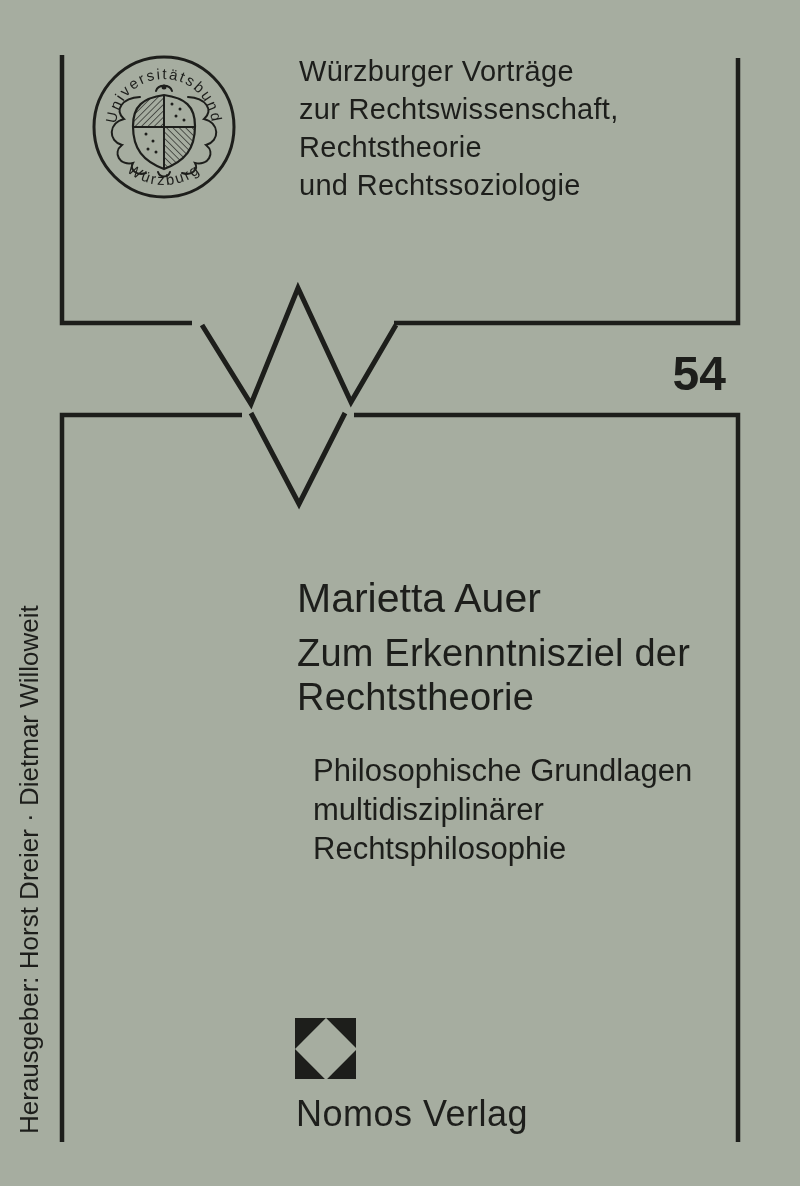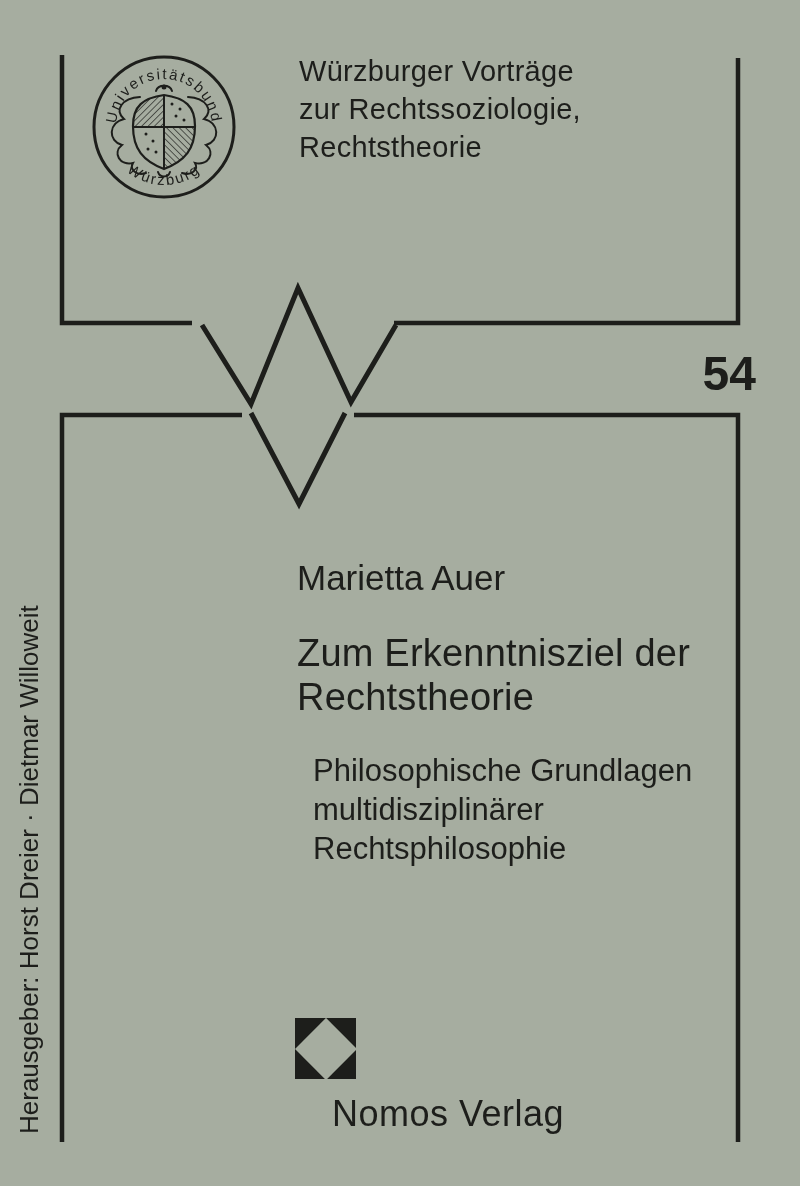--- a/index.html
+++ b/index.html
@@ -21,28 +21,28 @@
     color:var(--ink-color);
   }
   .txt{position:absolute;white-space:nowrap;}
   .series-title{
     left:299px;top:52px;
     font-size:29px;line-height:38px;
     letter-spacing:0.3px;
     font-weight:400;
   }
   .volume{
-    right:44px;top:350px;
+    right:74px;top:350px;
     font-size:48px;line-height:48px;
     font-weight:700;
     text-align:center;
   }
   .author{
-    left:297px;top:558px;
-    font-size:35px;line-height:40px;
+    left:297px;top:578px;
+    font-size:41px;line-height:40px;
   }
   .book-title{
     left:297px;top:631px;
     font-size:38px;line-height:44px;
     font-weight:400;
     letter-spacing:0.2px;
   }
   .subtitle{
     left:313px;top:751px;
     font-size:31px;line-height:39px;
@@ -50,21 +50,20 @@
   .editors{
     left:13px;top:1134px;
     transform:rotate(-90deg);
     transform-origin:0 0;
     font-size:26px;line-height:33px;
   }
   .publisher-name{
     left:296px;top:1094px;
     font-size:36px;line-height:40px;
     letter-spacing:0.5px;
-    margin-left:36px;
   }
   .nomos-logo{
     position:absolute;left:295px;top:1018px;
     width:61px;height:61px;
     background:var(--ink-color);
     overflow:hidden;
   }
   .nomos-logo .diamond{
     position:absolute;left:8.5px;top:8.5px;
     width:44px;height:44px;
@@ -134,22 +133,23 @@
           <path d="M156 91 C158 84 170 84 172 91"></path>
           <path d="M158 172 C160 178 168 178 170 172"></path>
         </g>
         <circle cx="164" cy="87" r="2.5" fill="currentColor"></circle>
       </g>
     </g>
   </svg>
 
   <div class="txt series-title">
     <div>Würzburger Vorträge</div>
-    <div>zur Rechtssoziologie,</div>
+    <div>zur Rechtswissenschaft,</div>
     <div>Rechtstheorie</div>
+    <div>und Rechtssoziologie</div>
   </div>
 
   <div class="txt volume">54</div>
 
   <div class="txt author">Marietta Auer</div>
 
   <div class="txt book-title">
     <div>Zum Erkenntnisziel der</div>
     <div>Rechtstheorie</div>
   </div>

